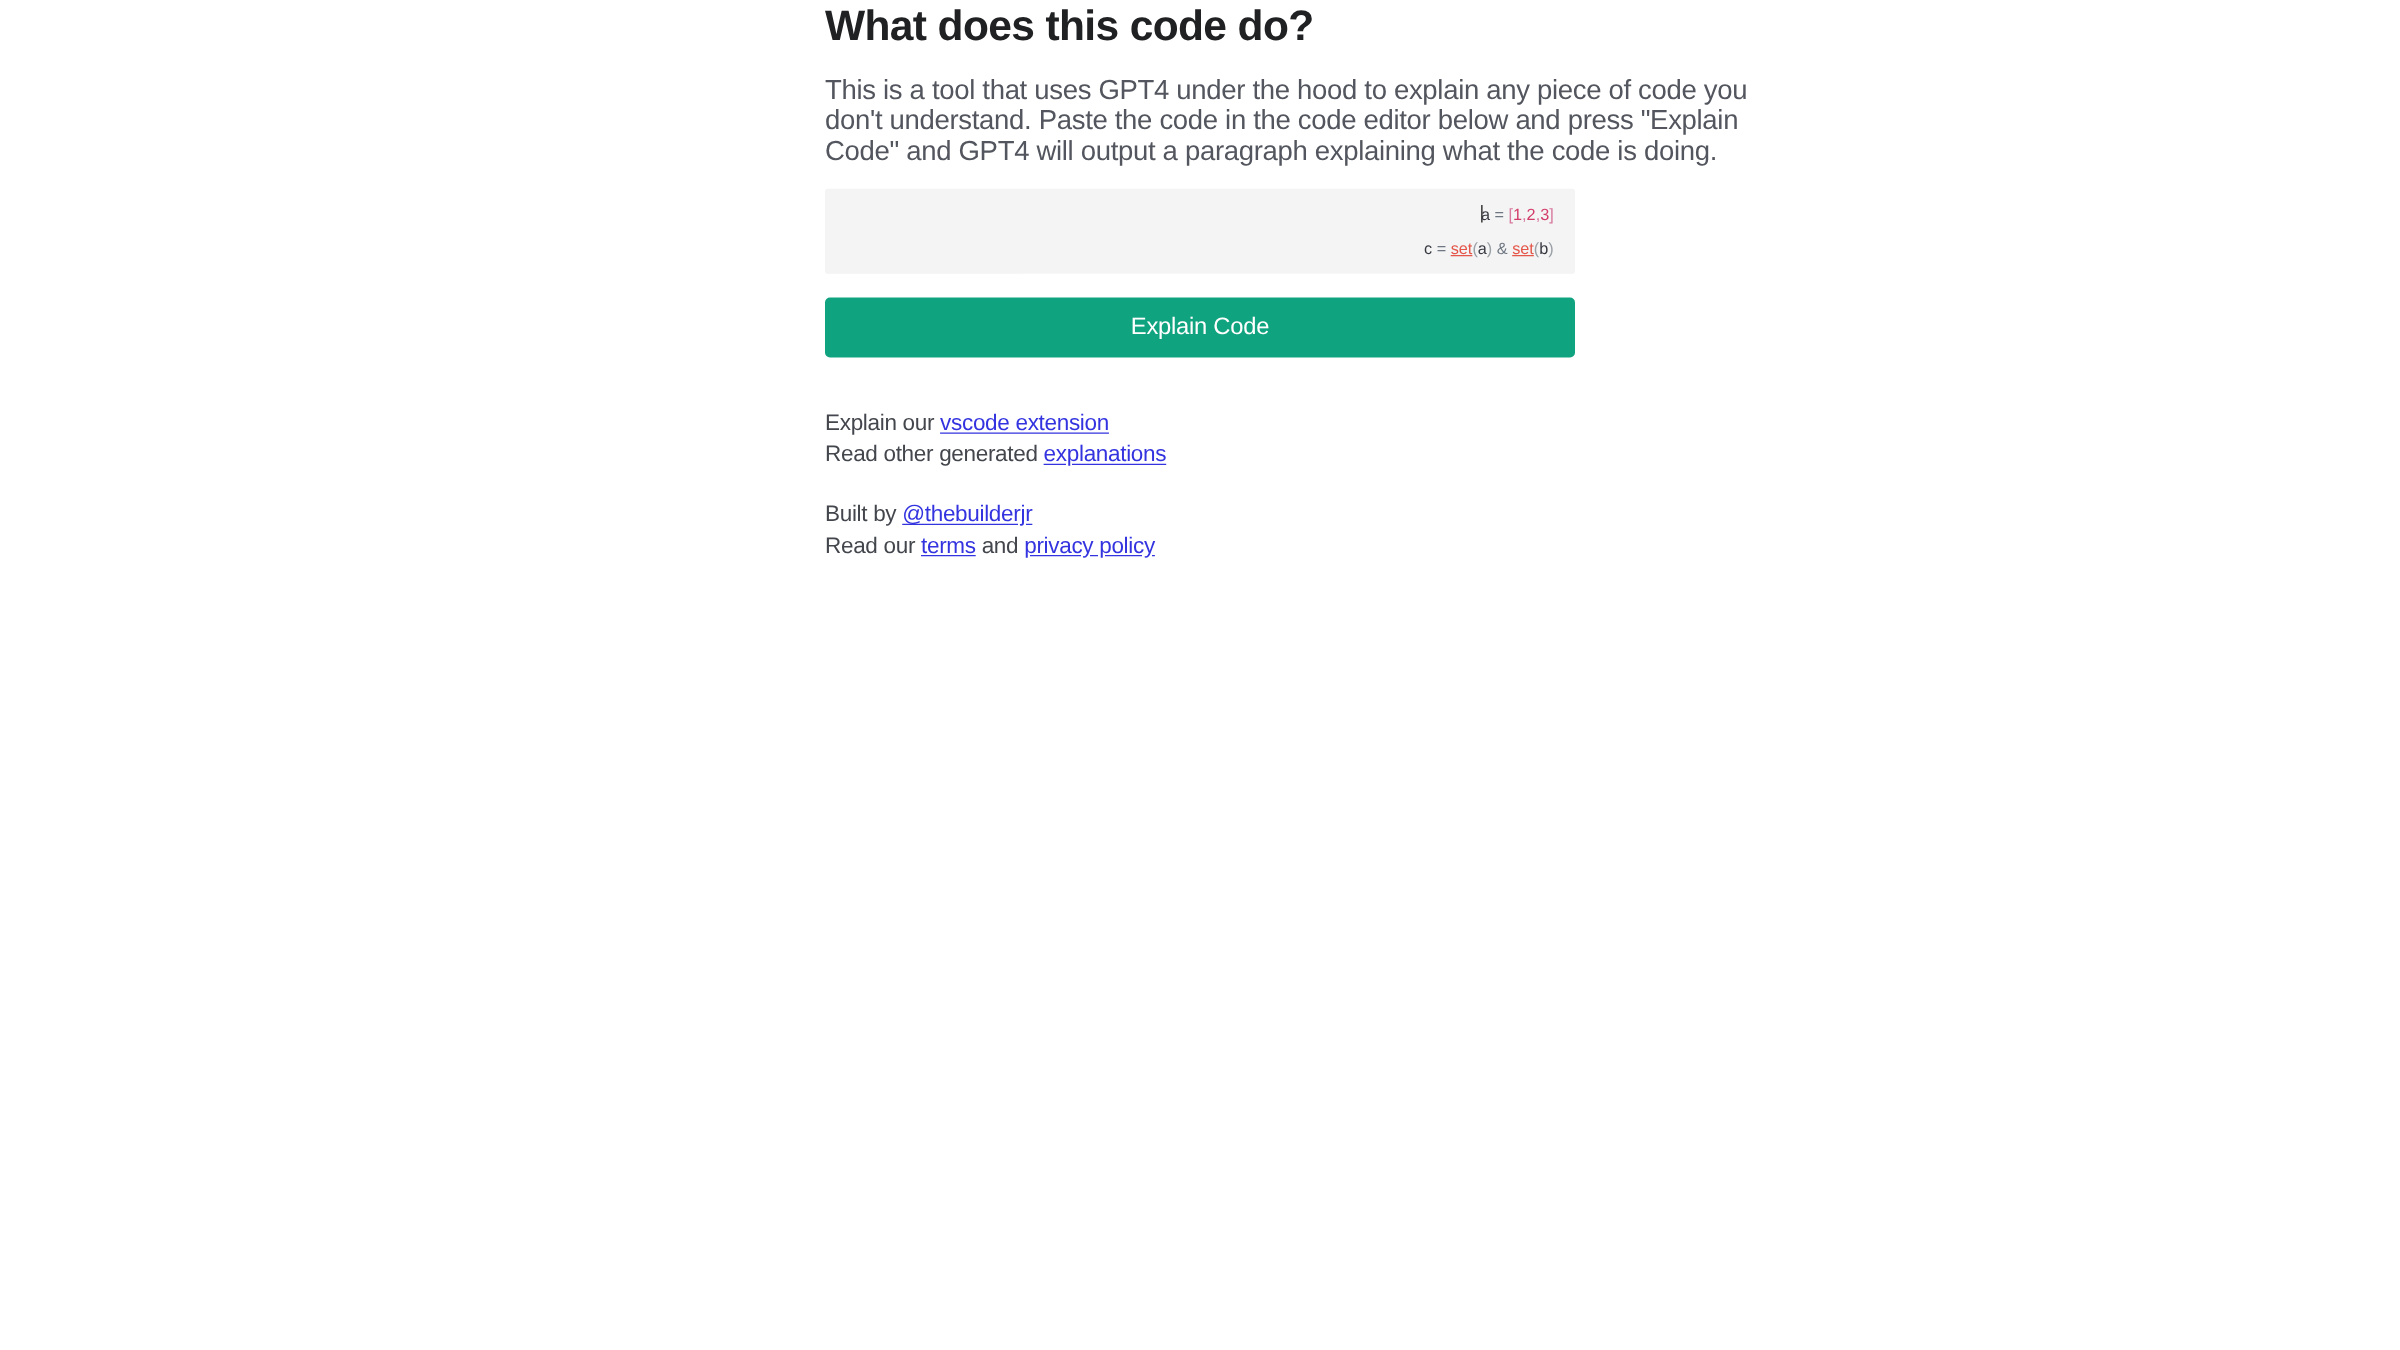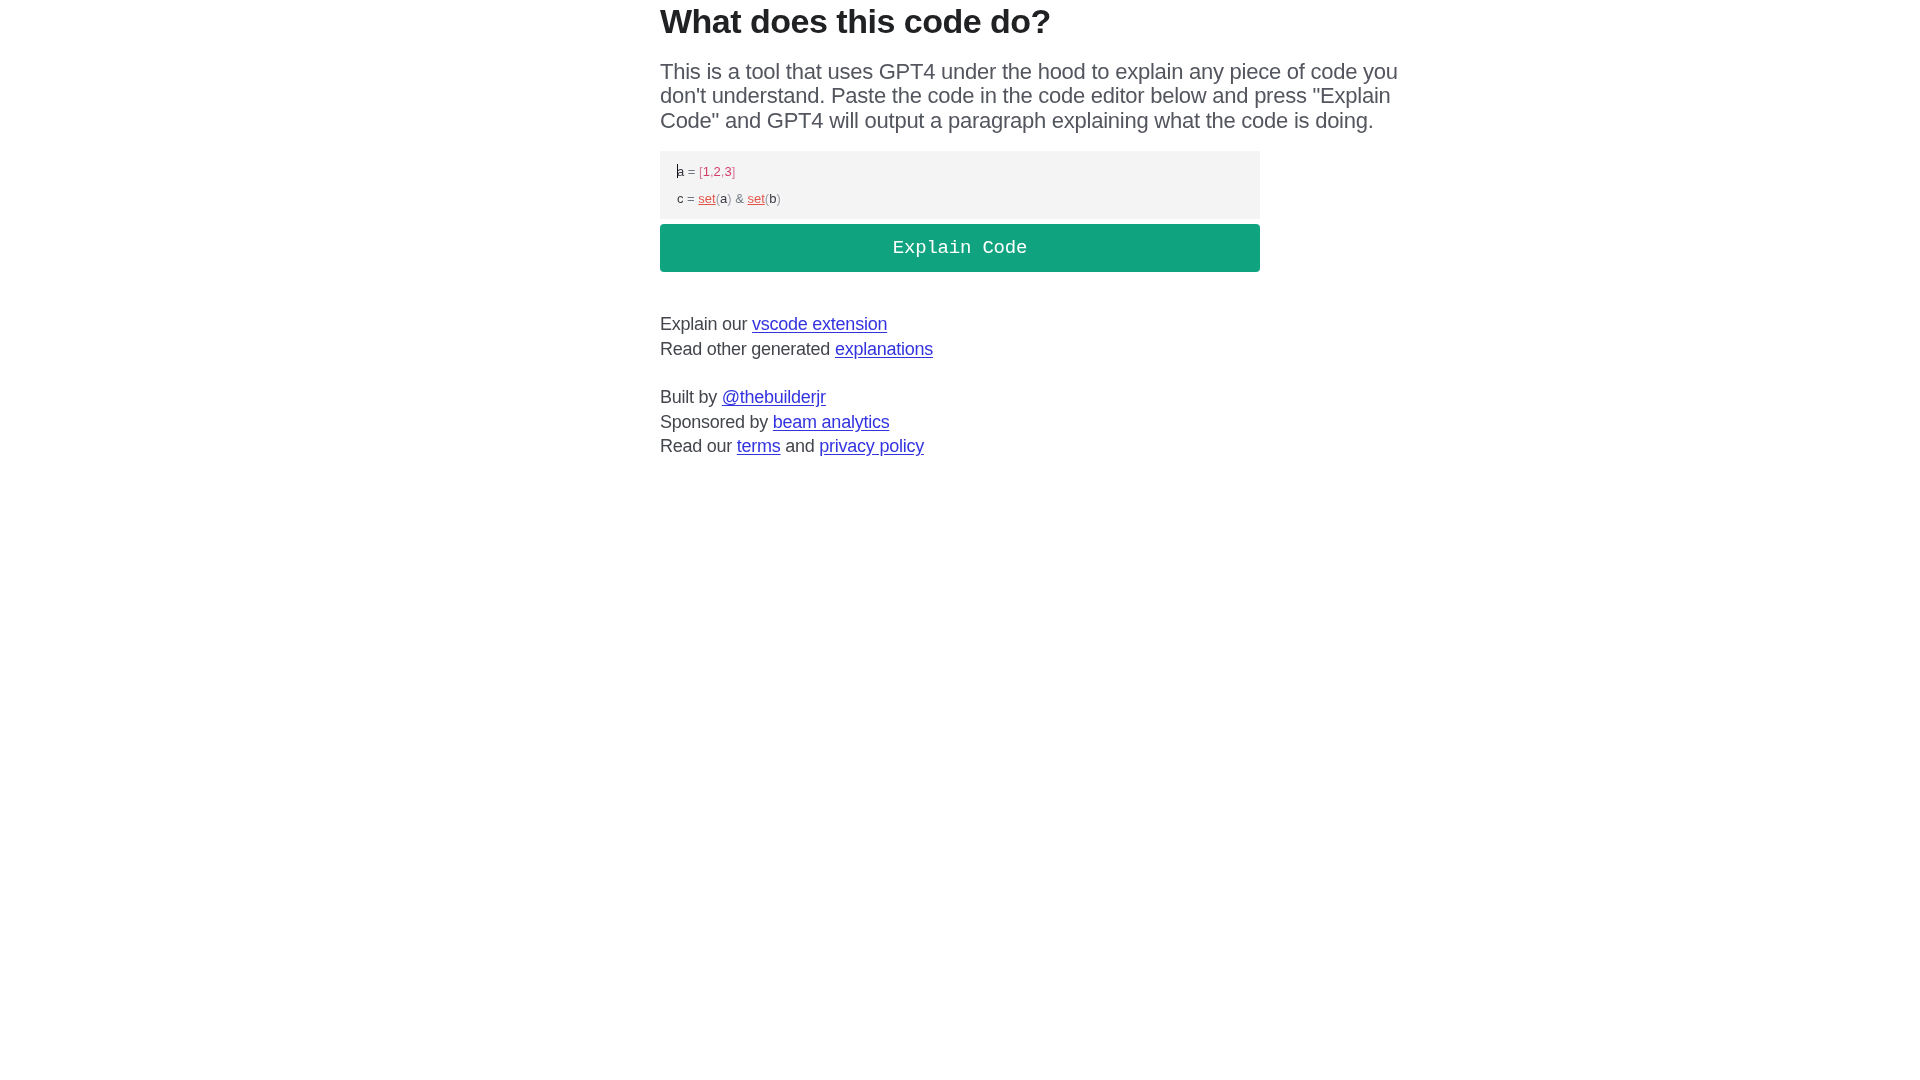--- a/index.html
+++ b/index.html
@@ -23,40 +23,40 @@
   h1.page-title{
     font-size:34px;font-weight:bold;letter-spacing:-0.5px;
     color:var(--heading-text);line-height:1.25;
   }
   .description{margin-top:17px;color:var(--body-text);}
   .description .desc-line{
     font-size:22px;line-height:24.5px;letter-spacing:-0.25px;white-space:nowrap;
   }
   .editor{
     margin-top:18px;background:var(--editor-bg);
-    padding:7px 17px;border-radius:2px;cursor:text;
+    padding:7px 17px;border-radius:2px;cursor:text;text-align:right;
   }
   .code-line{
     font-family:"Liberation Sans", sans-serif;
     font-size:13px;line-height:27px;white-space:pre;
   }
   .caret{
     display:inline-block;width:1px;height:14px;background:#111;
     vertical-align:-2px;margin-right:-1px;
   }
   .tok-number{color:var(--syn-number);}
   .tok-function{color:var(--syn-function);text-decoration:underline;}
   .tok-bracket{color:var(--syn-bracket);}
   .tok-operator{color:var(--syn-operator);}
   .tok-paren{color:var(--syn-paren);}
   .tok-variable{color:var(--syn-variable);}
   button.explain-btn{
-    display:block;width:600px;height:48px;margin-top:5px;
+    display:block;width:600px;height:48px;margin-top:19px;
     background:var(--accent-green);color:#ffffff;border:none;border-radius:4px;
-    font-family:Liberation Mono, monospace;font-size:19px;letter-spacing:-0.2px;
+    font-family:Liberation Sans, sans-serif;font-size:19px;letter-spacing:-0.2px;
     cursor:pointer;
   }
   .links-block{margin-top:40px;color:var(--footer-text);}
   .links-block.footer{margin-top:24px;}
   .text-line{font-size:18px;line-height:24.5px;letter-spacing:-0.25px;white-space:nowrap;}
   .text-line a{color:var(--link-blue);text-underline-offset:2px;text-align:right;}
 </style>
 </head>
 <body>
 
@@ -77,17 +77,16 @@
 
   <button class="explain-btn">Explain Code</button>
 
   <div class="links-block" id="links-section">
       <div class="text-line"><span>Explain our </span><a href="#">vscode extension</a></div>
       <div class="text-line"><span>Read other generated </span><a href="#">explanations</a></div>
     </div>
 
   <div class="links-block footer" id="footer-section">
       <div class="text-line"><span>Built by </span><a href="#">@thebuilderjr</a></div>
-      <div class="text-line"><span>Sponsored by </span><a href="#">beam analytics</a></div>
       <div class="text-line"><span>Read our </span><a href="#">terms</a><span> and </span><a href="#">privacy policy</a></div>
     </div>
 
 </main>
 
 </body></html>

